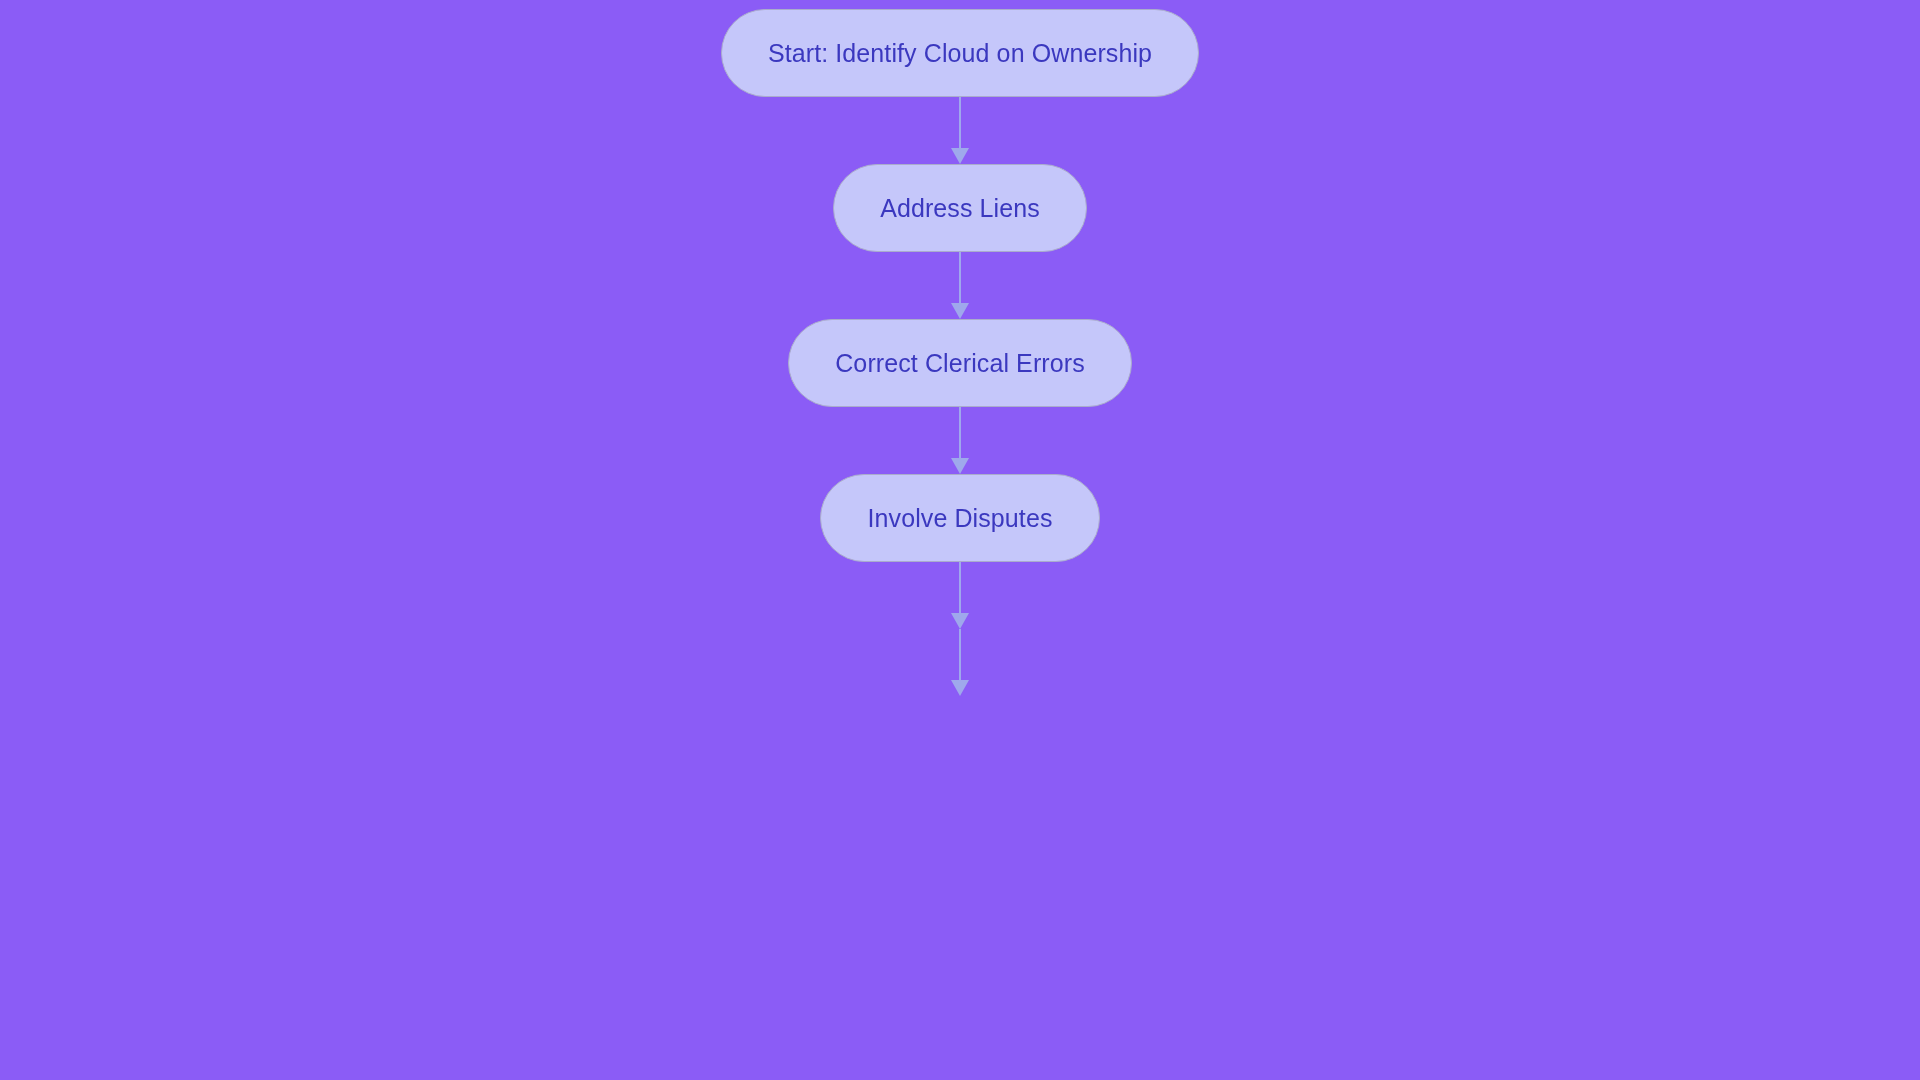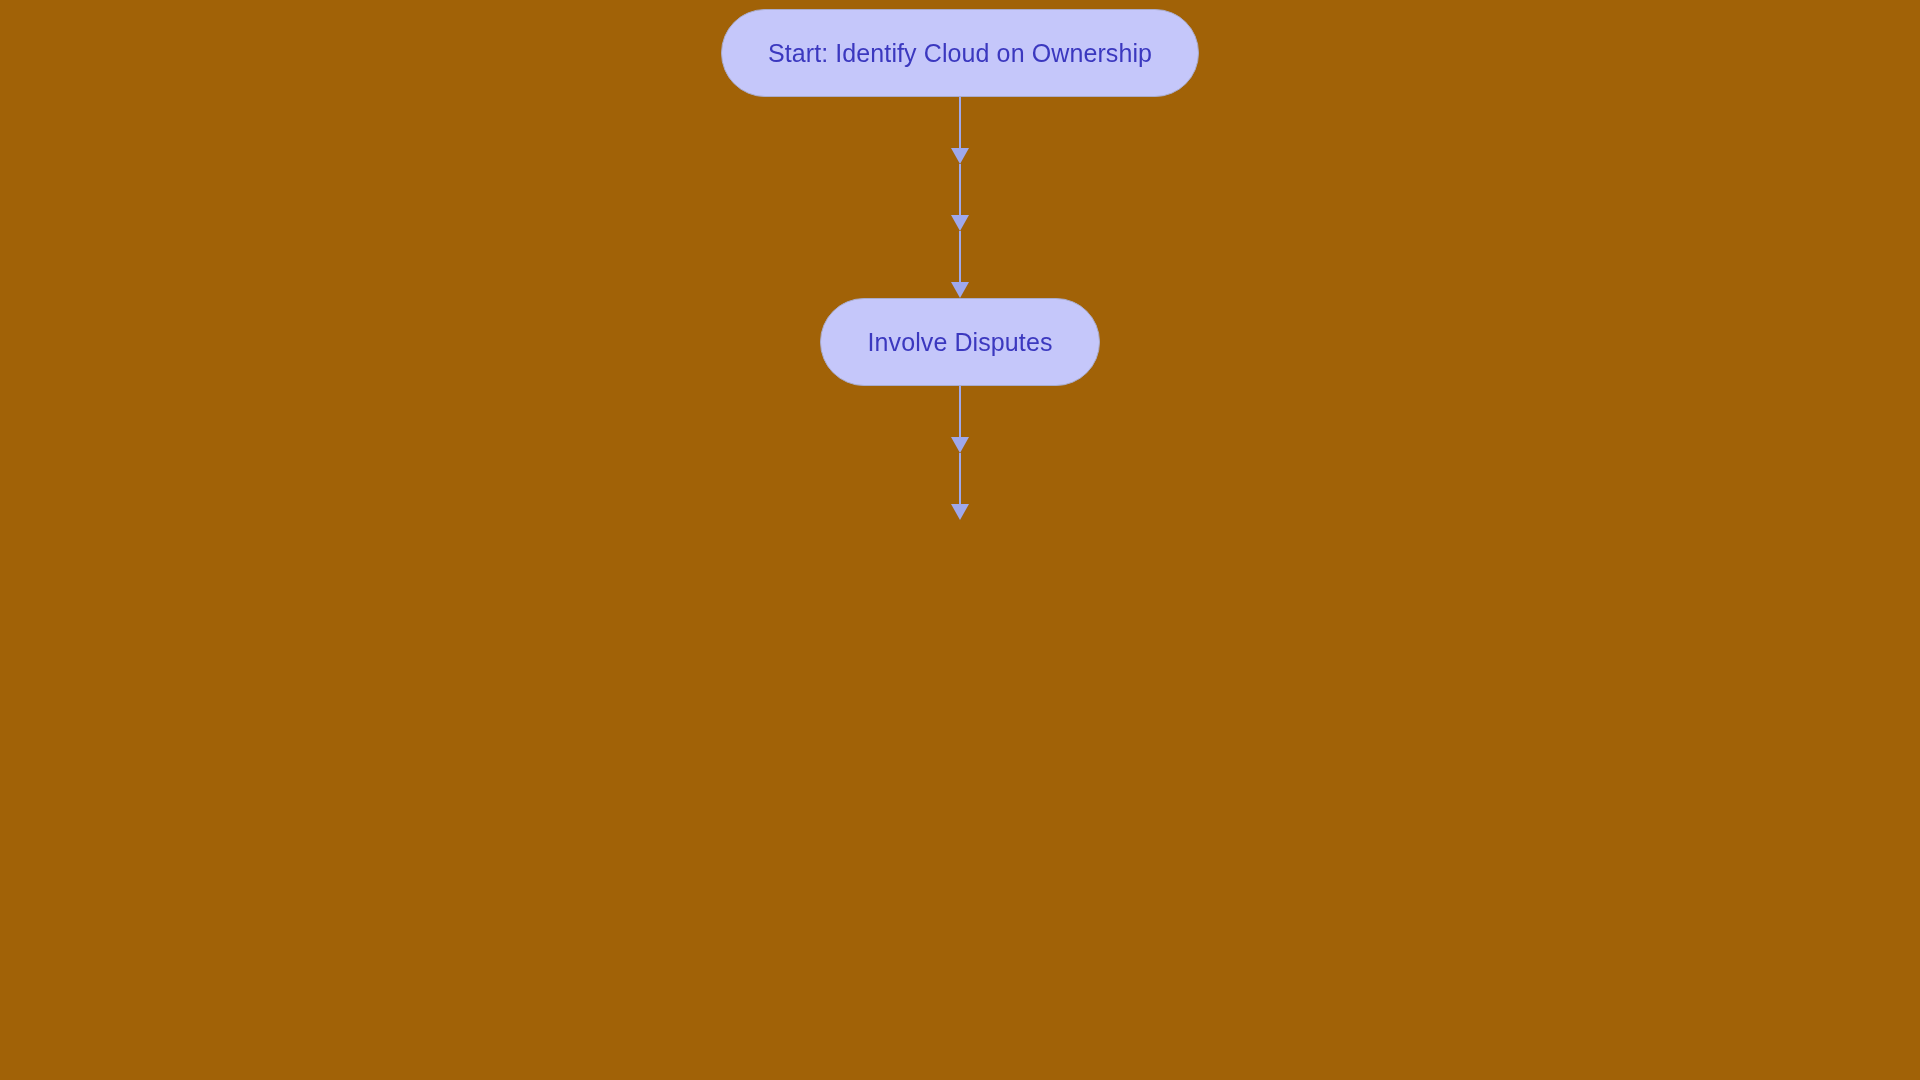--- a/index.html
+++ b/index.html
@@ -12,21 +12,21 @@
     width: 1920px;
     height: 1080px;
     font-family: "Liberation Sans", sans-serif;
     overflow: hidden;
   }
 
   #flowchart-canvas {
     position: relative;
     width: 1920px;
     height: 1080px;
-    background: #a16207;
+    background: #8b5cf6;
     display: flex;
     flex-direction: column;
     align-items: center;
     justify-content: flex-start;
     box-sizing: border-box;
     padding-top: 9px;
   }
 
   .flow-node {
     position: relative;
@@ -83,26 +83,32 @@
 
   <div class="flow-node">
     <span class="flow-node-label">Start: Identify Cloud on Ownership</span>
   </div>
 
   <div class="flow-connector">
     <div class="connector-line"></div>
     <div class="connector-arrowhead"></div>
   </div>
 
+  <div class="flow-node">
+    <span class="flow-node-label">Address Liens</span>
+  </div>
 
   <div class="flow-connector">
     <div class="connector-line"></div>
     <div class="connector-arrowhead"></div>
   </div>
 
+  <div class="flow-node">
+    <span class="flow-node-label">Correct Clerical Errors</span>
+  </div>
 
   <div class="flow-connector">
     <div class="connector-line"></div>
     <div class="connector-arrowhead"></div>
   </div>
 
   <div class="flow-node">
     <span class="flow-node-label">Involve Disputes</span>
   </div>
 

